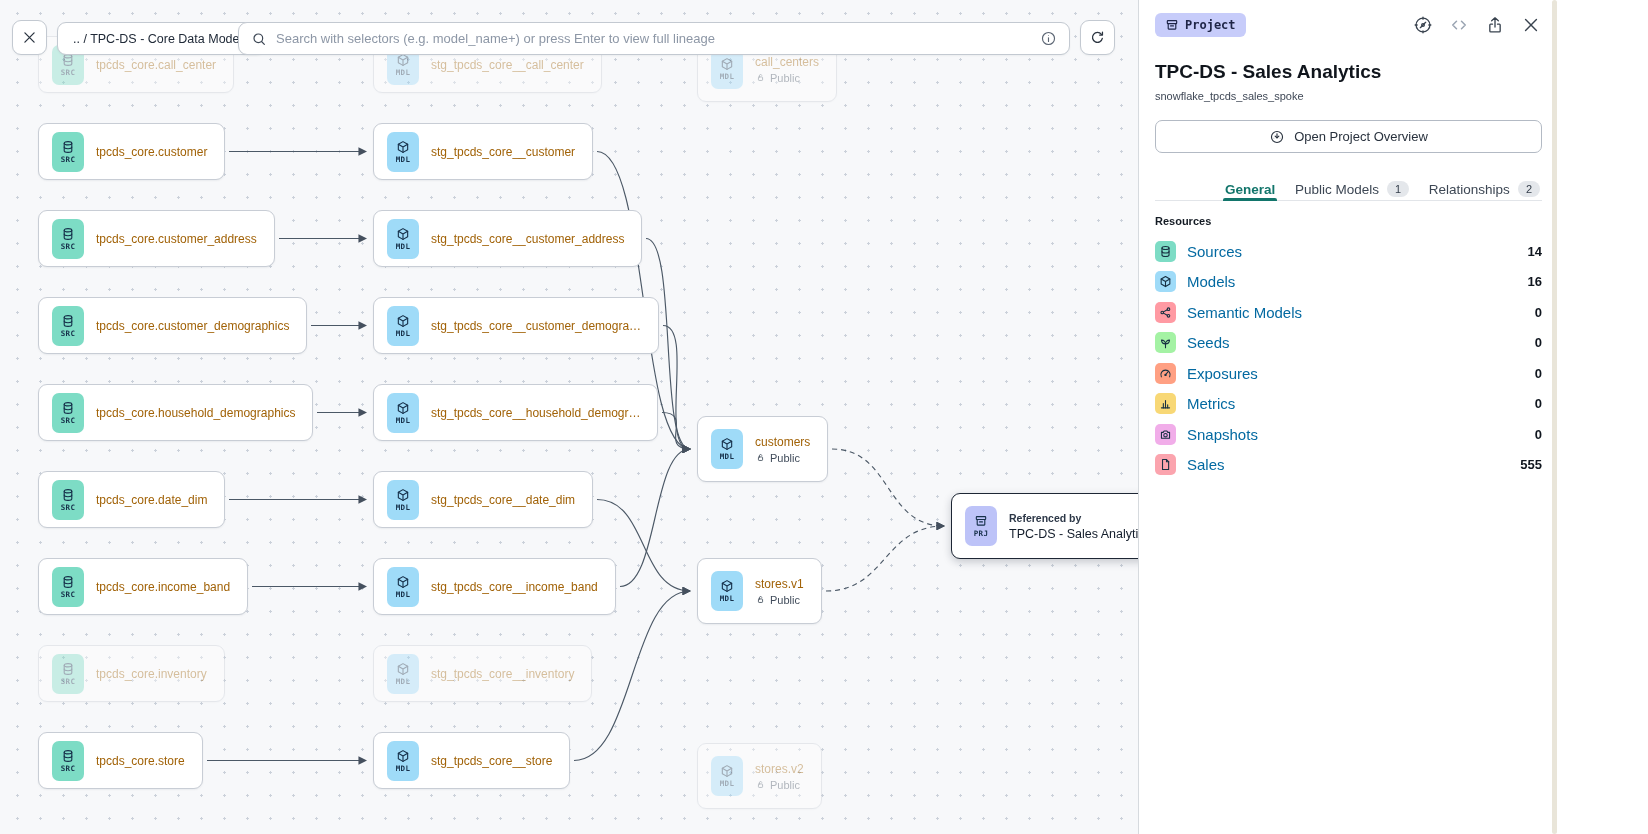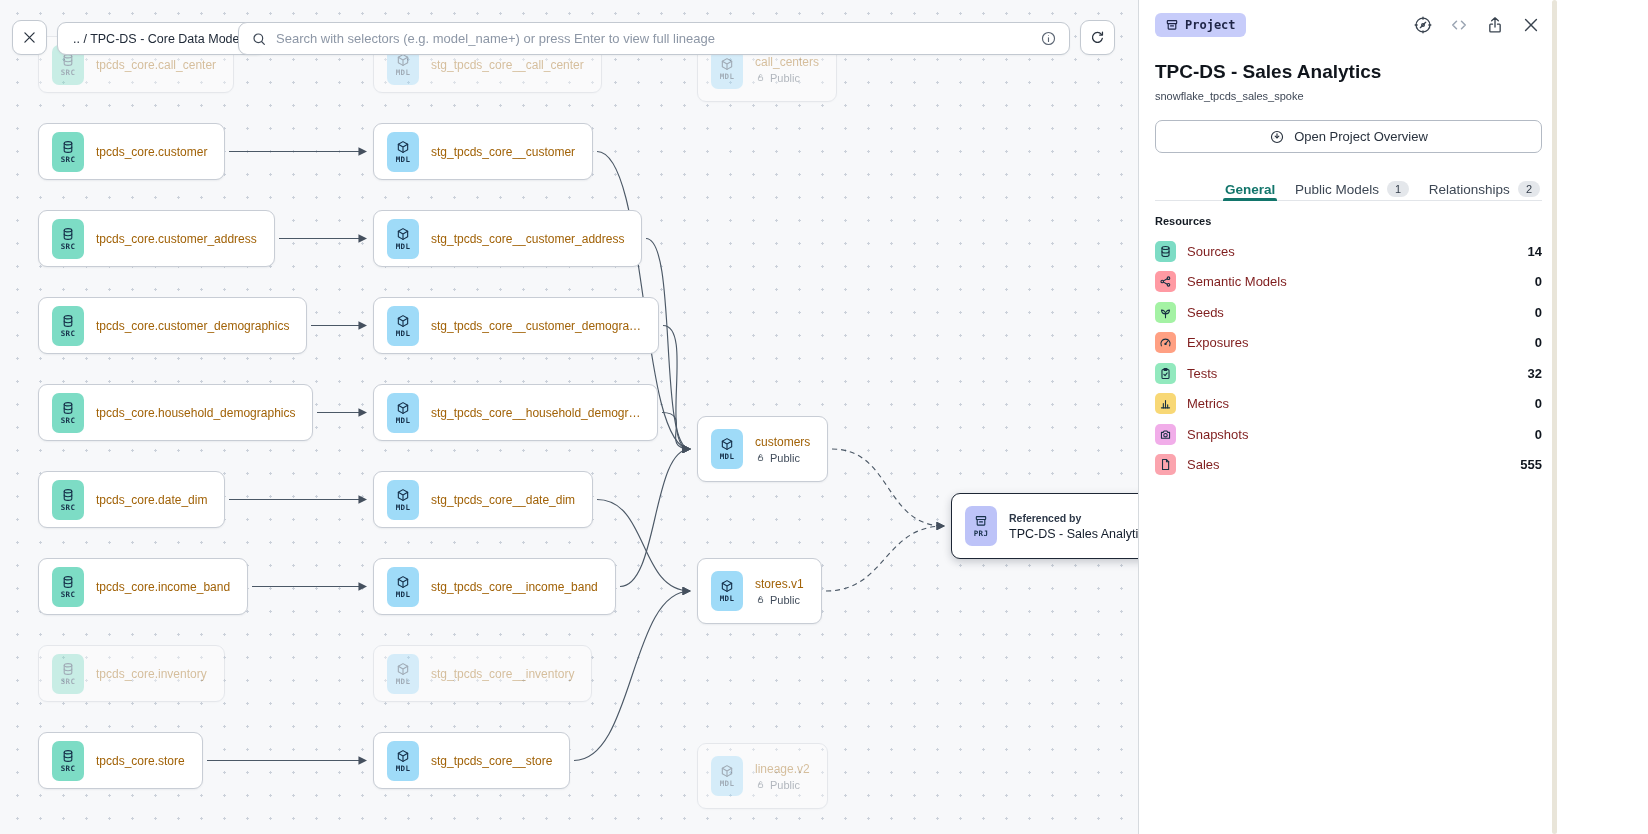--- a/index.html
+++ b/index.html
@@ -68,21 +68,21 @@
     font-size:13.5px; color:#3d4754; cursor:pointer; }
   .tab.active { color:#12756b; font-weight:700; }
   .tab.active::after { content:""; position:absolute; left:0; right:0; bottom:-1px; height:3px;
     background:#12756b; border-radius:2px 2px 0 0; }
   .pill { background:#e4e7eb; color:#333d4a; border-radius:999px; font-size:11px; padding:2px 8px; }
   #resources-heading { margin-top:14px; font-size:11px; font-weight:700; color:#141b24; }
   #resource-list { margin-top:9px; }
   .res-row { display:flex; align-items:center; gap:11px; height:30.5px; cursor:pointer; }
   .res-icon { width:21px; height:21px; border-radius:5px; display:flex; align-items:center;
     justify-content:center; color:#173042; flex:0 0 auto; }
-  .res-label { font-size:13px; color:#7f1d1d; }
+  .res-label { font-size:15px; color:#0369a1; }
   .res-count { margin-left:auto; font-size:13px; font-weight:600; color:#10161f; }
   #panel-scrollbar { position:absolute; right:1px; top:0; width:5px; height:100%;
     background:#e9e5d9; border-radius:3px; }
 </style>
 </head>
 <body>
 
 <div id="canvas">
   <svg id="edges" viewBox="0 0 1138 834" width="1138" height="834">
     <defs>
@@ -392,21 +392,21 @@
       </div>
       <div class="node two faded" style="left: 697px; top: 743px;">
         <span class="tile" style="background:#9fdbf8">
           <svg viewBox="0 0 24 24" width="14" height="14" fill="none" stroke="currentColor" stroke-width="1.9" stroke-linecap="round" stroke-linejoin="round">
             <path d="M12 2.8l8 4.6v9.2l-8 4.6-8-4.6V7.4z"></path>
             <path d="M12 12l8-4.6M12 12L4 7.4M12 12v9.4"></path>
           </svg>
           <span class="tlabel">MDL</span>
         </span>
         <span class="ntexts">
-          <span class="nlabel">lineage.v2</span>
+          <span class="nlabel">stores.v2</span>
           <span class="nsub">
             <svg viewBox="0 0 24 24" width="11" height="11" fill="none" stroke="currentColor" stroke-width="2" stroke-linecap="round" stroke-linejoin="round">
               <rect x="7.5" y="10.8" width="9" height="7.6" rx="1.5"></rect>
               <path d="M9.6 10.8V8.2a2.7 2.7 0 0 1 5.2-1"></path>
             </svg>
             <span>Public</span>
           </span>
         </span>
       </div>
       <div class="node two selected" style="left: 951px; top: 493px;">
@@ -529,20 +529,30 @@
             <svg viewBox="0 0 24 24" width="13" height="13" fill="none" stroke="currentColor" stroke-width="2" stroke-linecap="round" stroke-linejoin="round">
               <ellipse cx="12" cy="5.6" rx="6.5" ry="2.8"></ellipse>
               <path d="M5.5 5.6v12.8c0 1.6 2.9 2.9 6.5 2.9s6.5-1.3 6.5-2.9V5.6"></path>
               <path d="M5.5 12c0 1.6 2.9 2.9 6.5 2.9s6.5-1.3 6.5-2.9"></path>
             </svg>
           </span>
           <span class="res-label">Sources</span>
           <span class="res-count">14</span>
         </div>
         <div class="res-row">
+          <span class="res-icon" style="background:#9fdbf8">
+            <svg viewBox="0 0 24 24" width="13" height="13" fill="none" stroke="currentColor" stroke-width="2" stroke-linecap="round" stroke-linejoin="round">
+              <path d="M12 2.8l8 4.6v9.2l-8 4.6-8-4.6V7.4z"></path>
+              <path d="M12 12l8-4.6M12 12L4 7.4M12 12v9.4"></path>
+            </svg>
+          </span>
+          <span class="res-label">Models</span>
+          <span class="res-count">16</span>
+        </div>
+        <div class="res-row">
           <span class="res-icon" style="background:#ff9aa3">
             <svg viewBox="0 0 24 24" width="13" height="13" fill="none" stroke="currentColor" stroke-width="2" stroke-linecap="round" stroke-linejoin="round">
               <circle cx="6" cy="12" r="2.4"></circle>
               <circle cx="17.5" cy="5.8" r="2.4"></circle>
               <circle cx="17.5" cy="18.2" r="2.4"></circle>
               <path d="M8.2 10.9l7-4M8.2 13.1l7 4"></path>
             </svg>
           </span>
           <span class="res-label">Semantic Models</span>
           <span class="res-count">0</span>
@@ -563,31 +573,20 @@
             <svg viewBox="0 0 24 24" width="13" height="13" fill="none" stroke="currentColor" stroke-width="2" stroke-linecap="round" stroke-linejoin="round">
               <path d="M4.3 18.2a8.6 8.6 0 1 1 15.4 0"></path>
               <path d="M12 14.3l4.6-5.1"></path>
               <circle cx="12" cy="14.6" r="1.2"></circle>
             </svg>
           </span>
           <span class="res-label">Exposures</span>
           <span class="res-count">0</span>
         </div>
         <div class="res-row">
-          <span class="res-icon" style="background:#92e9be">
-            <svg viewBox="0 0 24 24" width="13" height="13" fill="none" stroke="currentColor" stroke-width="2" stroke-linecap="round" stroke-linejoin="round">
-              <rect x="5.5" y="4.6" width="13" height="16.6" rx="2"></rect>
-              <rect x="9" y="2.8" width="6" height="3.4" rx="1"></rect>
-              <path d="M9 13.6l2.2 2.2 3.9-4.8"></path>
-            </svg>
-          </span>
-          <span class="res-label">Tests</span>
-          <span class="res-count">32</span>
-        </div>
-        <div class="res-row">
           <span class="res-icon" style="background:#f8d876">
             <svg viewBox="0 0 24 24" width="13" height="13" fill="none" stroke="currentColor" stroke-width="2" stroke-linecap="round" stroke-linejoin="round">
               <path d="M4.5 20h15"></path>
               <path d="M8 20v-8M12 20V6.5M16 20v-5.5"></path>
             </svg>
           </span>
           <span class="res-label">Metrics</span>
           <span class="res-count">0</span>
         </div>
         <div class="res-row">

